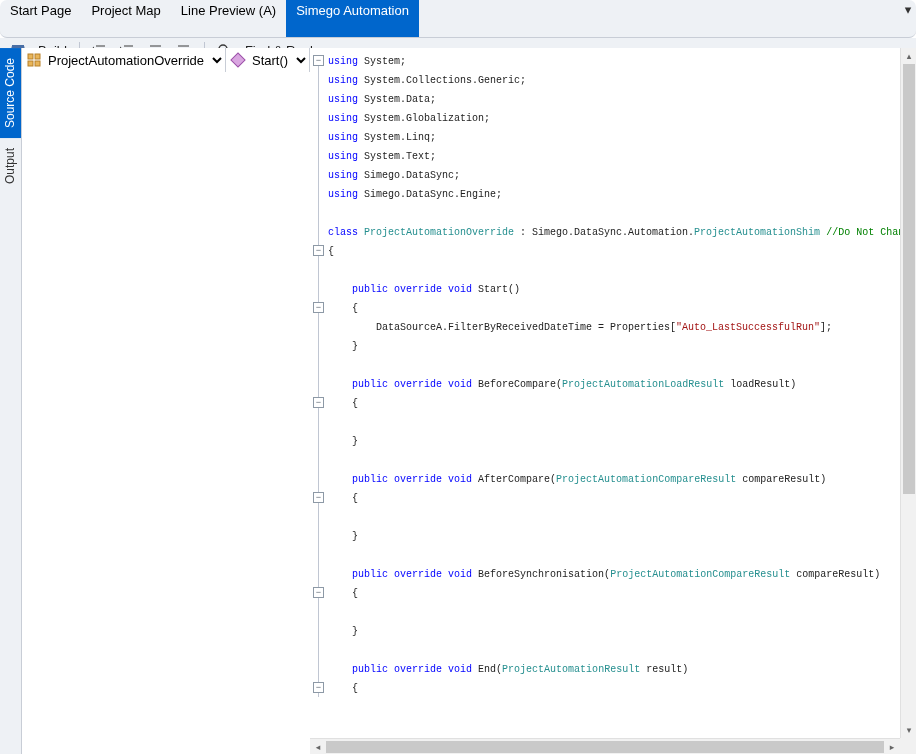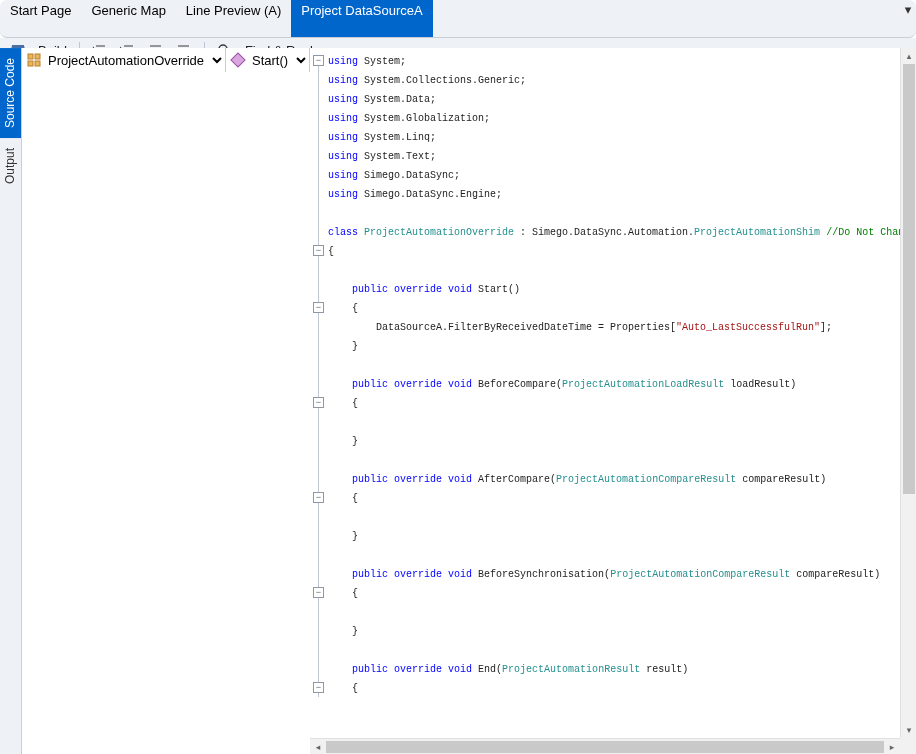--- a/index.html
+++ b/index.html
@@ -223,23 +223,23 @@
 }
 
 
 svg { display: block; }
 </style>
 </head>
 <body>
 
 <div class="tabstrip">
   <div class="tab">Start Page</div>
-  <div class="tab">Generic Map</div>
+  <div class="tab">Project Map</div>
   <div class="tab">Line Preview (A)</div>
-  <div class="tab active">Project DataSourceA</div>
+  <div class="tab active">Simego Automation</div>
   <div class="spacer"></div>
   <div class="dropdown-arrow">▾</div>
 </div>
 
 <div class="toolbar">
   <div class="btn">
     <span class="icon">
       <svg width="16" height="16">
           <rect x="2" y="4" width="12" height="9" fill="#c8d6e8" stroke="#4a6fa5"></rect>
           <rect x="2" y="2" width="12" height="3" fill="#4a6fa5"></rect>

